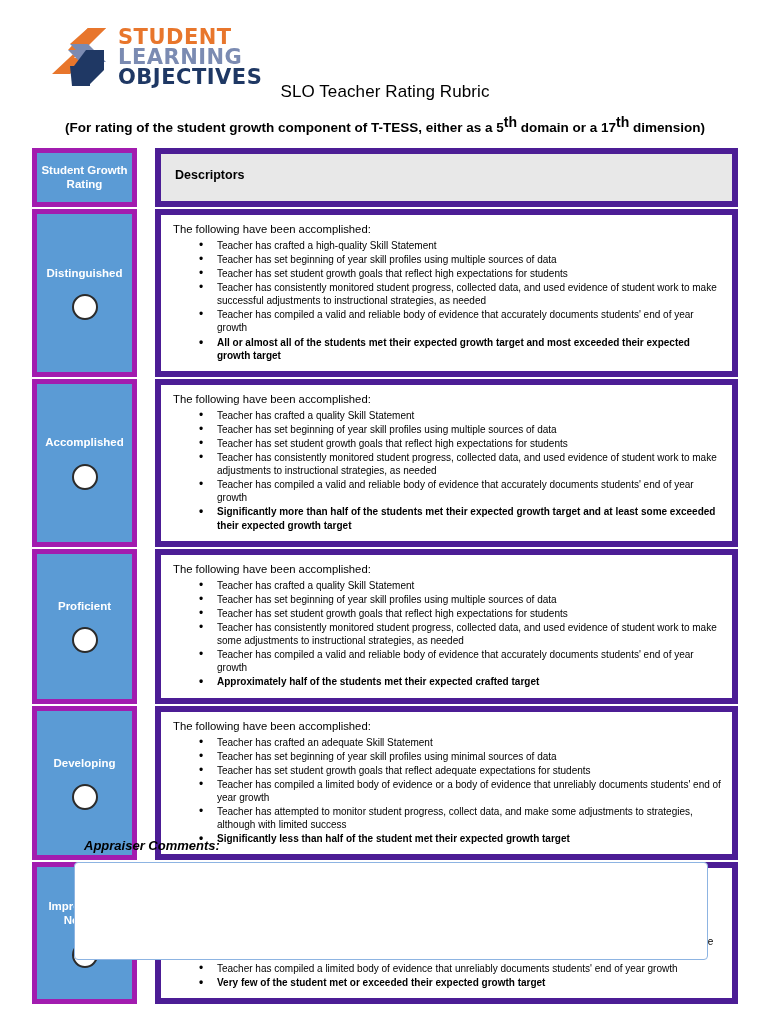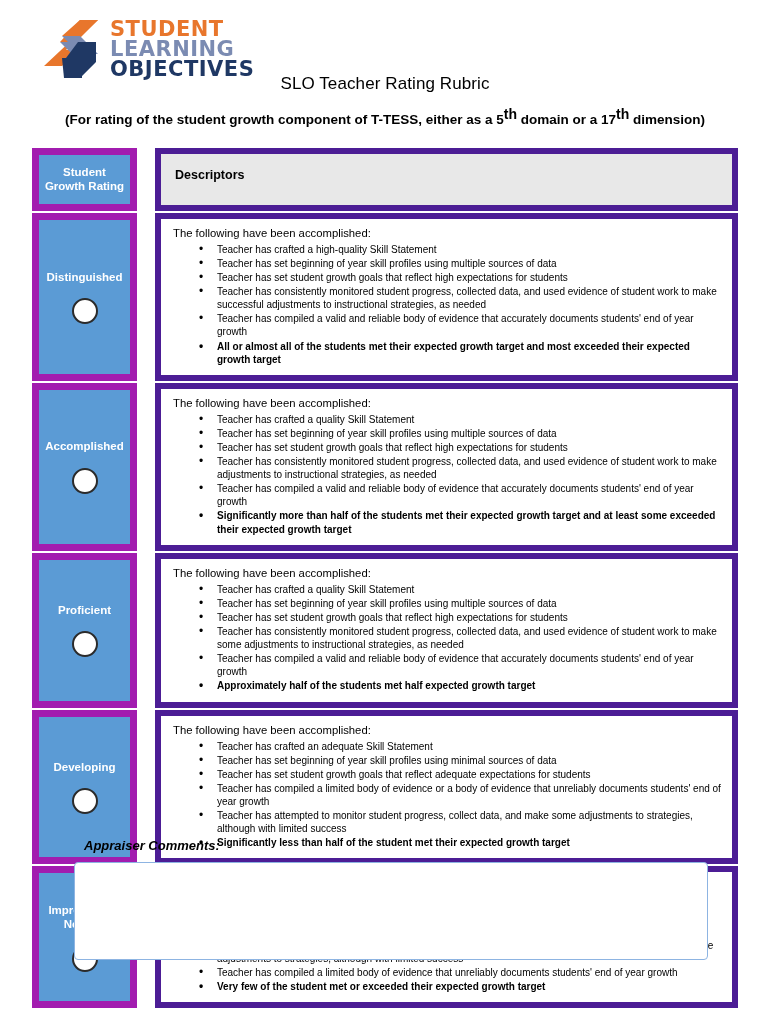--- a/index.html
+++ b/index.html
@@ -13,21 +13,21 @@
     font-family: "Liberation Sans", sans-serif;
     color: #000000;
     position: relative;
     overflow: hidden;
   }
   .page {
     width: 770px;
     height: 1024px;
     position: relative;
     box-sizing: border-box;
-    padding: 0;
+    padding: 8px;
   }
 
   
   .header {
     position: relative;
     height: 138px;
   }
   .logo-block {
     position: absolute;
     left: 40px;
@@ -90,21 +90,21 @@
   }
   .rubric-row {
     display: flex;
     align-items: stretch;
     margin-bottom: 2px;
   }
   .rating-cell {
     width: 105px;
     flex: none;
     background: #5B9BD5;
-    border: 7px solid #a21caf;
+    border: 5px solid #a21caf;
     box-sizing: border-box;
     display: flex;
     flex-direction: column;
     align-items: center;
     justify-content: center;
     gap: 14px;
     padding: 6px 4px;
   }
   .rating-cell.header-cell {
     gap: 0;
@@ -295,21 +295,21 @@
             <div class="radio"></div>
           </div>
           <div class="desc-cell">
             <p class="intro">The following have been accomplished:</p>
             <ul class="bullets">
               <li>Teacher has crafted a quality Skill Statement</li>
               <li>Teacher has set beginning of year skill profiles using multiple sources of data</li>
               <li>Teacher has set student growth goals that reflect high expectations for students</li>
               <li>Teacher has consistently monitored student progress, collected data, and used evidence of student work to make some adjustments to instructional strategies, as needed</li>
               <li>Teacher has compiled a valid and reliable body of evidence that accurately documents students' end of year growth</li>
-              <li class="bold">Approximately half of the students met half expected growth target</li>
+              <li class="bold">Approximately half of the students met their expected crafted target</li>
             </ul>
           </div>
         </div>
         <div class="rubric-row">
           <div class="rating-cell">
             <div class="rating-label">Developing</div>
             <div class="radio"></div>
           </div>
           <div class="desc-cell">
             <p class="intro">The following have been accomplished:</p>

